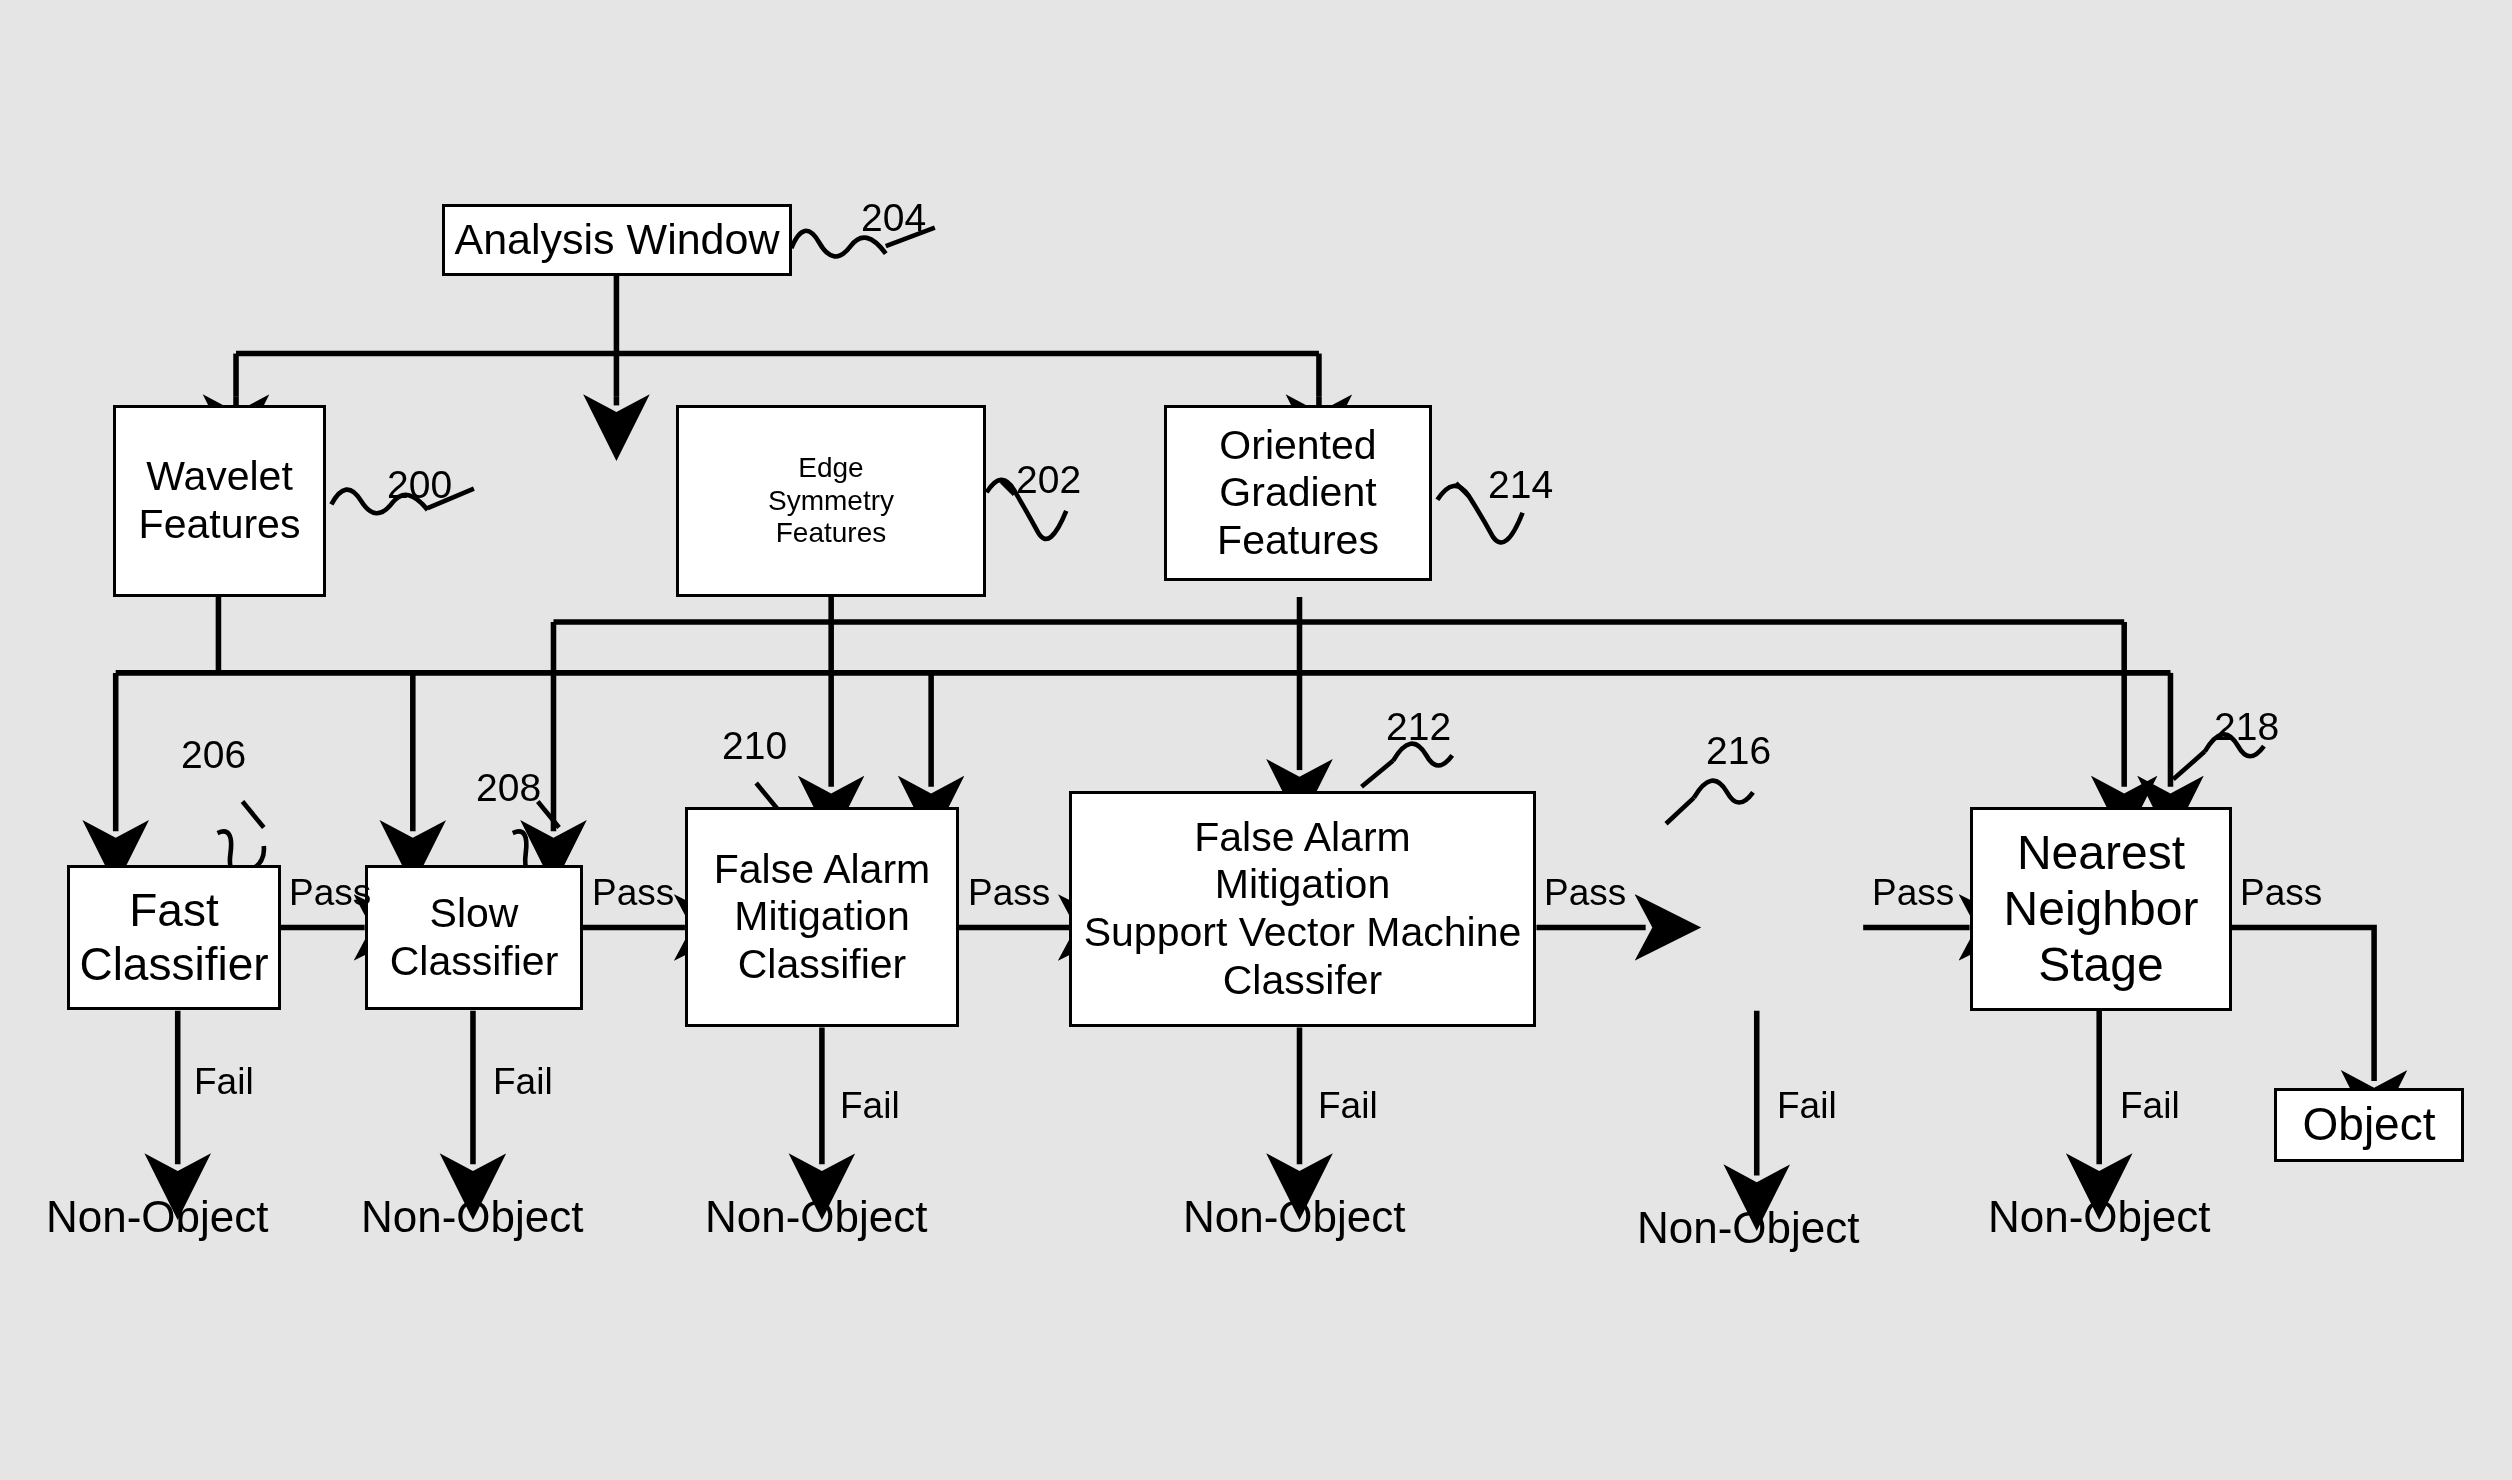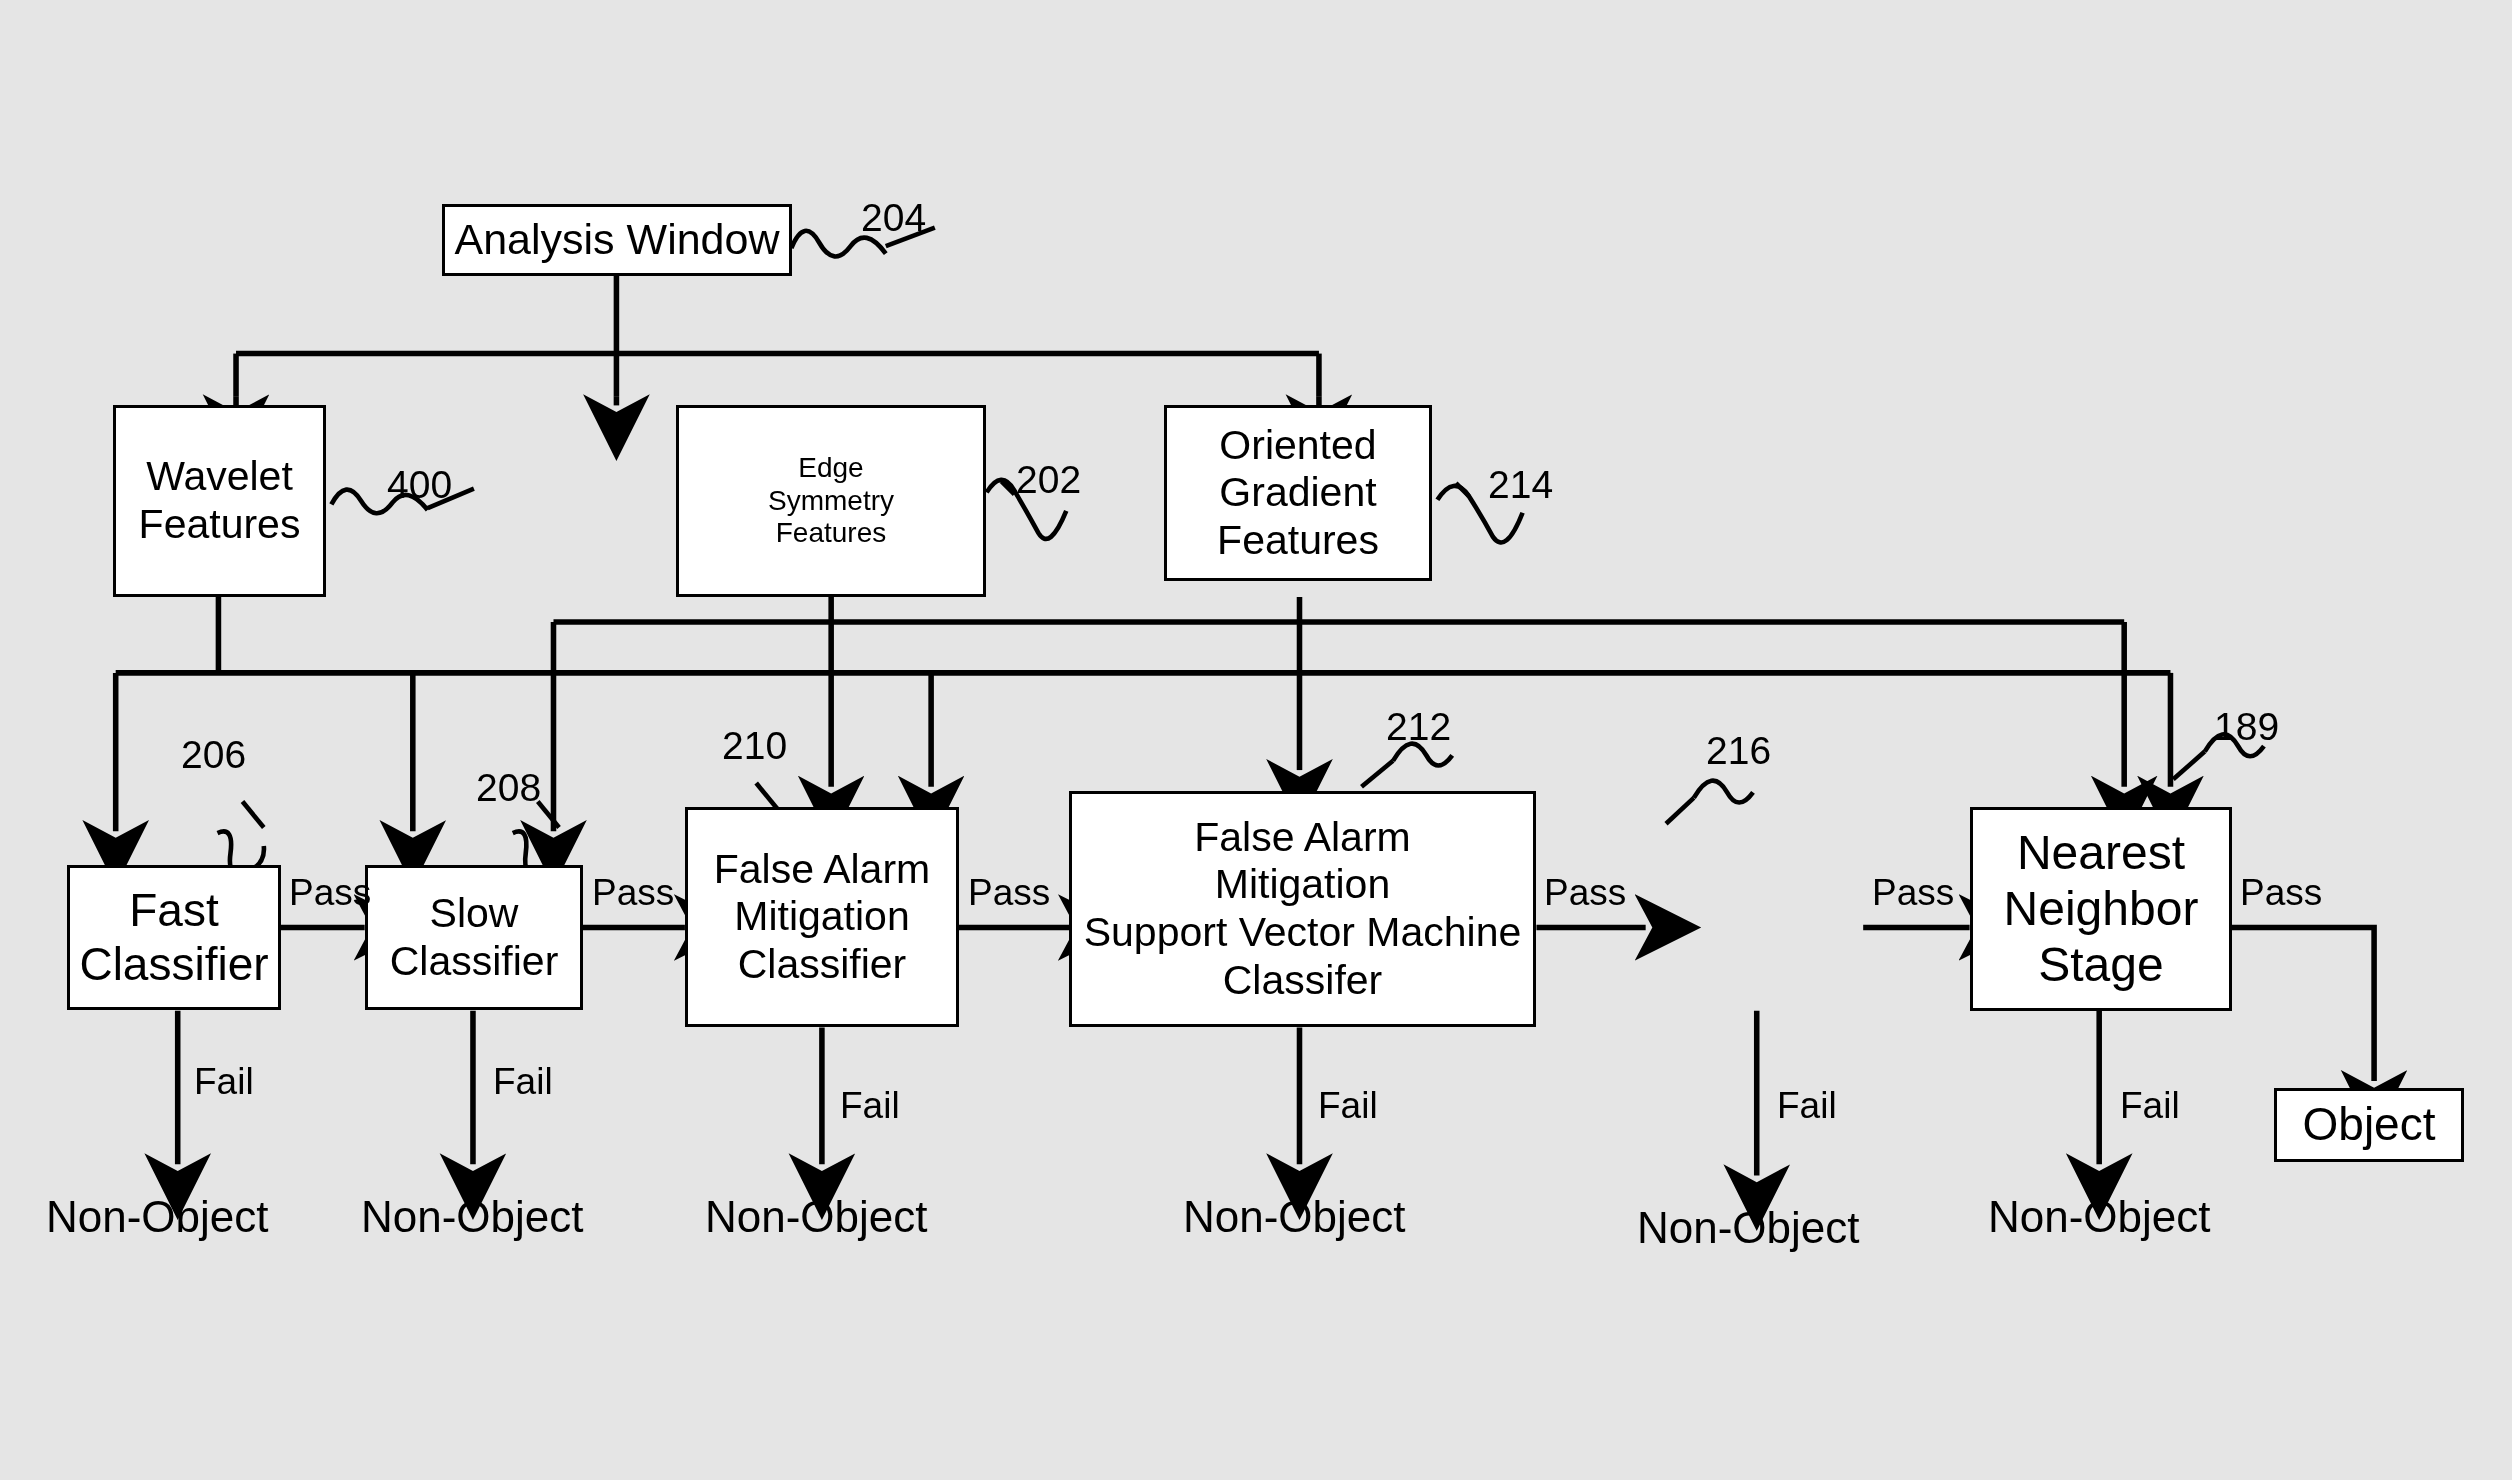--- a/index.html
+++ b/index.html
@@ -143,21 +143,21 @@
   </svg>
 
   <div class="node" style="left:442px; top:204px; width:350px; height:72px; font-size:43px;">
     <span class="lbl">Analysis Window</span>
   </div>
   <div class="ref" style="left:861px; top:196px;">204</div>
 
   <div class="node" style="left:113px; top:405px; width:213px; height:192px; font-size:41px;">
     <span class="lbl">Wavelet<br>Features</span>
   </div>
-  <div class="ref" style="left:387px; top:463px;">400</div>
+  <div class="ref" style="left:387px; top:463px;">200</div>
 
   <div class="node" style="left:676px; top:405px; width:310px; height:192px; font-size:28px;">
     <span class="lbl">Edge<br>Symmetry<br>Features</span>
   </div>
   <div class="ref" style="left:1016px; top:458px;">202</div>
 
   <div class="node" style="left:1164px; top:405px; width:268px; height:176px; font-size:41px;">
     <span class="lbl">Oriented<br>Gradient<br>Features</span>
   </div>
   <div class="ref" style="left:1488px; top:463px;">214</div>
@@ -180,21 +180,21 @@
   <div class="node" style="left:1069px; top:791px; width:467px; height:236px; font-size:41px;">
     <span class="lbl">False Alarm<br>Mitigation<br>Support Vector Machine<br>Classifer</span>
   </div>
   <div class="ref" style="left:1386px; top:705px;">212</div>
 
   <div class="ref" style="left:1706px; top:729px;">216</div>
 
   <div class="node" style="left:1970px; top:807px; width:262px; height:204px; font-size:48px;">
     <span class="lbl">Nearest<br>Neighbor<br>Stage</span>
   </div>
-  <div class="ref" style="left:2214px; top:705px;">189</div>
+  <div class="ref" style="left:2214px; top:705px;">218</div>
 
   <div class="node" style="left:2274px; top:1088px; width:190px; height:74px; font-size:46px;">
     <span class="lbl">Object</span>
   </div>
 
   <div class="edge-lbl" style="left:289px; top:872px;">Pass</div>
   <div class="edge-lbl" style="left:592px; top:872px;">Pass</div>
   <div class="edge-lbl" style="left:968px; top:872px;">Pass</div>
   <div class="edge-lbl" style="left:1544px; top:872px;">Pass</div>
   <div class="edge-lbl" style="left:1872px; top:872px;">Pass</div>

